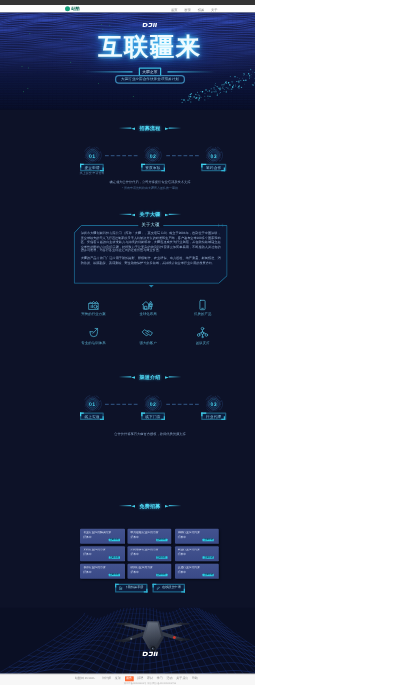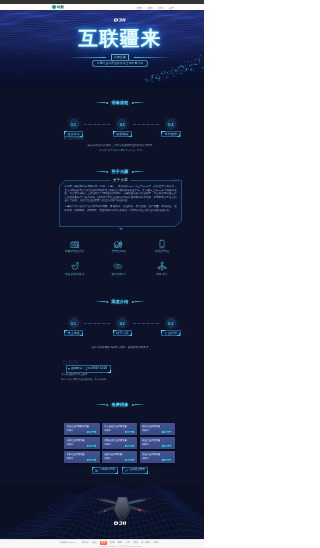--- a/index.html
+++ b/index.html
@@ -948,26 +948,20 @@
           </svg>
         <span class="num">03</span>
       </div>
       <div class="pill">行业代理</div>
     </div>
   </div>
 
   <div style="position:absolute;left:0;top:346px;width:240px;text-align:center;font-size:2.6px;line-height:3.4px;color:#8ba6c8;">合作伙伴将享有大疆官方授权，获得优质资源支持</div>
 
   <div class="chcards" style="top:359px;">
-    <div class="chcard">
-      <div class="big">ONE</div>
-      <div class="pill">咨询时间：上午 09:00~12:00</div>
-      <div class="ln a">①公司注册资本符合要求</div>
-      <div class="ln b">②一年以上相关行业从业经验，有专职团队</div>
-    </div>
   </div>
 
   <div class="sec-head" style="top:402px;">
     <span class="ln"></span>
     <span class="ar l"></span>
     <span class="tx">免费招募</span>
     <span class="ar r"></span>
     <span class="ln r"></span>
   </div>
 

